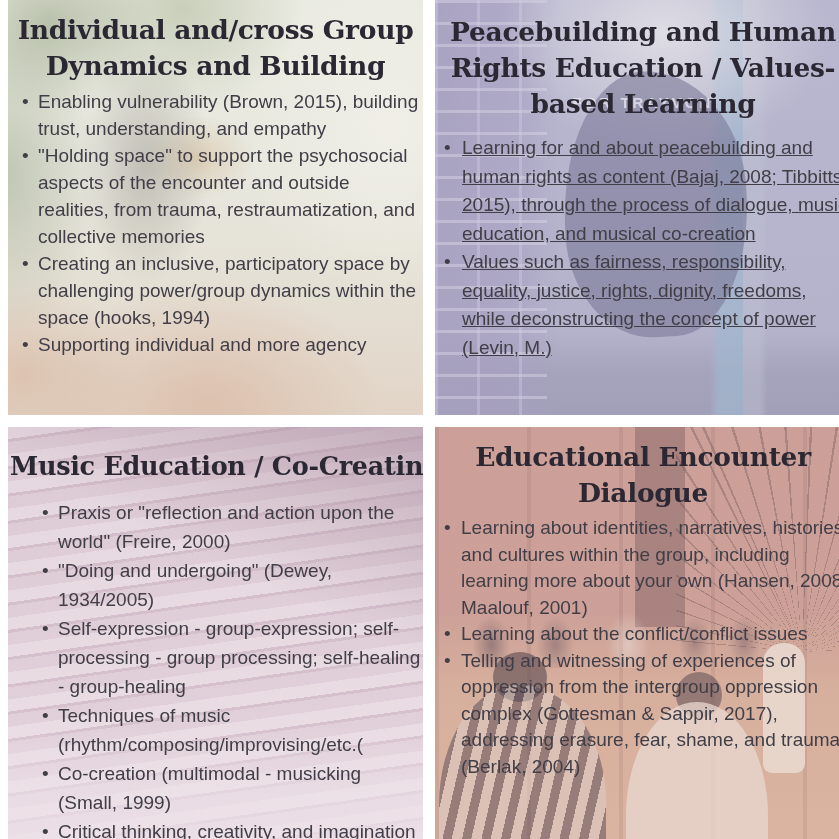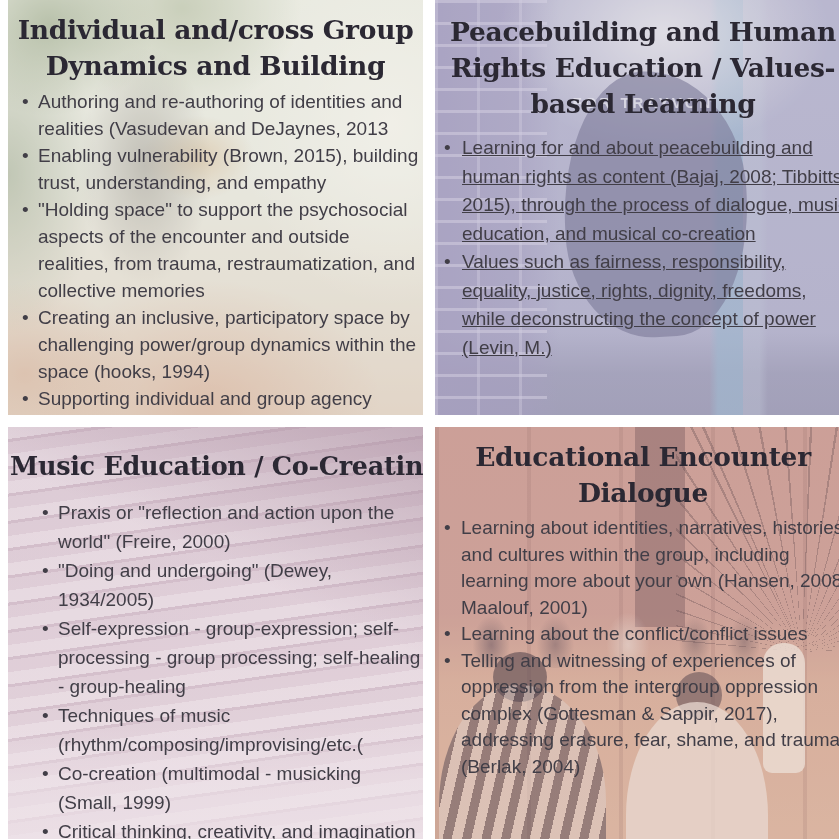--- a/index.html
+++ b/index.html
@@ -166,25 +166,24 @@
 <body>
 
 <div class="canvas">
 
   <section class="quadrant q-tl">
     <div class="photo photo-tl"></div>
     <div class="wash wash-tl"></div>
     <div class="content">
       <h2 class="q-title">Individual and/cross Group Dynamics and Building</h2>
       <ul class="bullets">
-        <li>Authoring and re-authoring of identities and realities (Vasudevan and DeJaynes, 2013</li>
         <li>Enabling vulnerability (Brown, 2015), building trust, understanding, and empathy</li>
         <li>"Holding space" to support the psychosocial aspects of the encounter and outside realities, from trauma, restraumatization, and collective memories</li>
         <li>Creating an inclusive, participatory space by challenging power/group dynamics within the space (hooks, 1994)</li>
-        <li>Supporting individual and group agency</li>
+        <li>Supporting individual and more agency</li>
       </ul>
     </div>
   </section>
 
   <section class="quadrant q-tr">
     <div class="photo photo-tr">
       <div class="bricks"></div>
       <div class="silhouette"></div>
       <div class="mural-text">FOR TRAYVON</div>
     </div>

